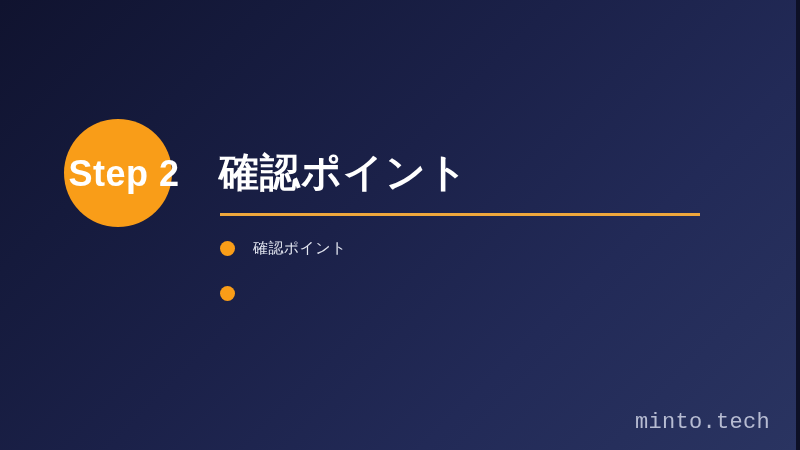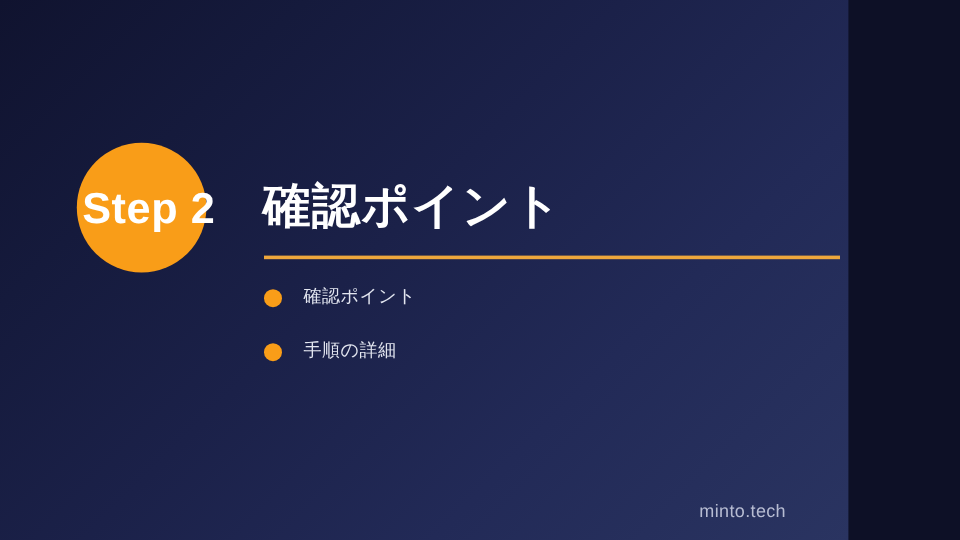--- a/index.html
+++ b/index.html
@@ -6,21 +6,21 @@
     margin: 0;
     padding: 0;
     background: #0d1026;
   }
   body {
     font-family: "Liberation Sans", "DejaVu Sans", sans-serif;
   }
 
   .slide {
     position: relative;
-    width: 707px;
+    width: 796px;
     height: 450px;
     overflow: hidden;
     background: linear-gradient(135deg,
         #10132f 0%,
         #151a3c 22%,
         #1b2149 45%,
         #222a57 70%,
         #2a3461 100%);
   }
 
@@ -99,26 +99,27 @@
     color: #e3e6f0;
     font-size: 15px;
     line-height: 20px;
     letter-spacing: 0.4px;
     white-space: nowrap;
   }
 
   
   .watermark {
     position: absolute;
-    right: 52px;
+    right: 26px;
     bottom: 15px;
     color: #b7bcd2;
-    font-size: 15px;
+    font-size: 22px;
     letter-spacing: 0.3px;
     white-space: nowrap;
+    font-family: Liberation Mono, monospace;
   }
 </style>
 </head>
 <body>
 
 <div class="slide">
 
   <div class="step-badge"></div>
 
   <div class="step-label">Step 2</div>
@@ -129,21 +130,20 @@
 
   <div class="bullets">
 
     <div class="bullet-row">
       <span class="bullet-dot"></span>
       <span class="bullet-text">確認ポイント</span>
     </div>
 
     <div class="bullet-row">
       <span class="bullet-dot"></span>
-      <span class="bullet-text">手順の詳細</span>
     </div>
 
 
   </div>
 
   <div class="watermark">minto.tech</div>
 
 </div>
 
 </body></html>

